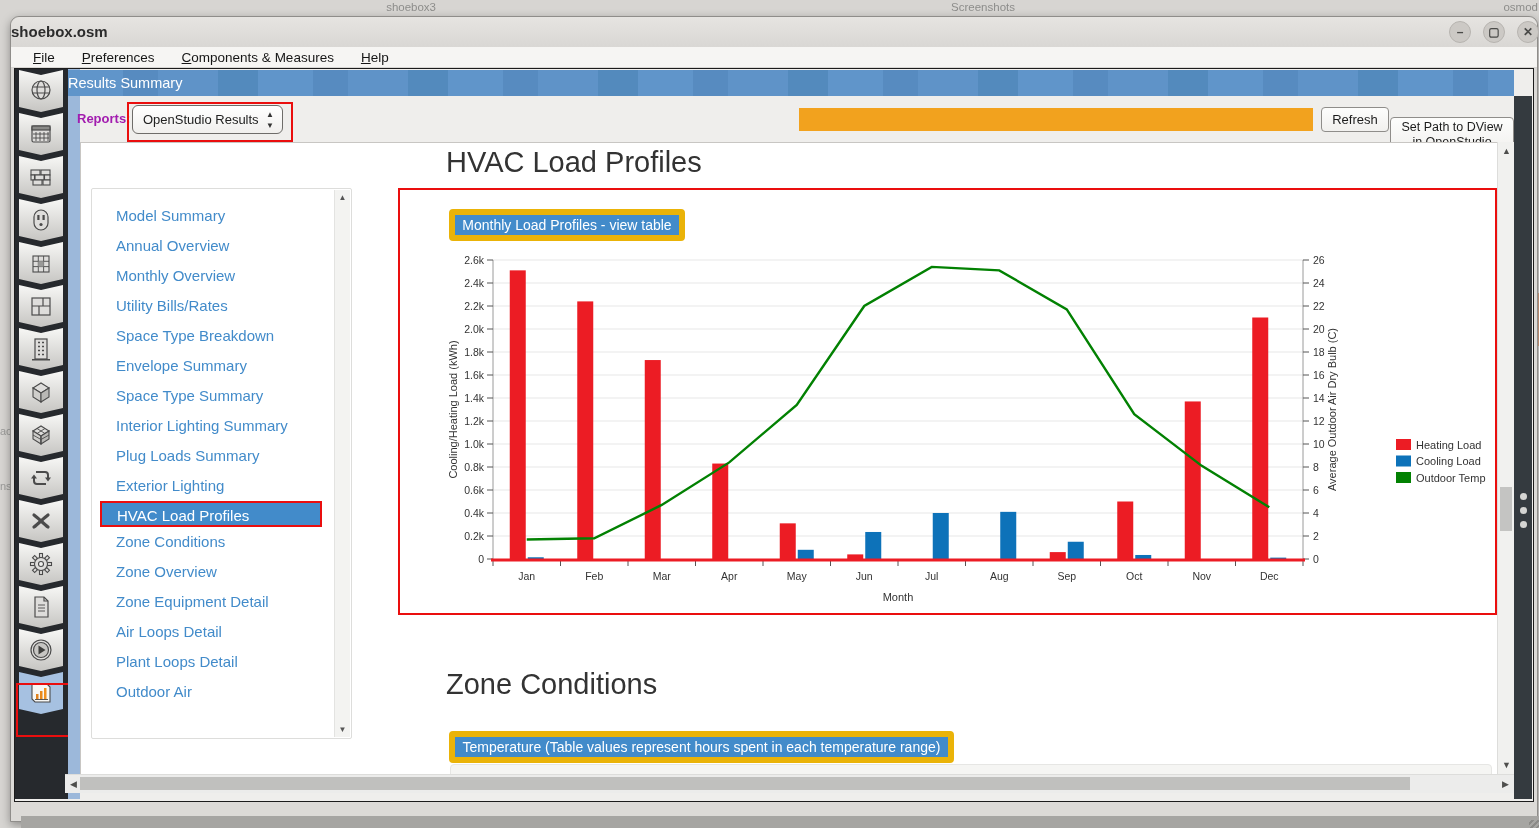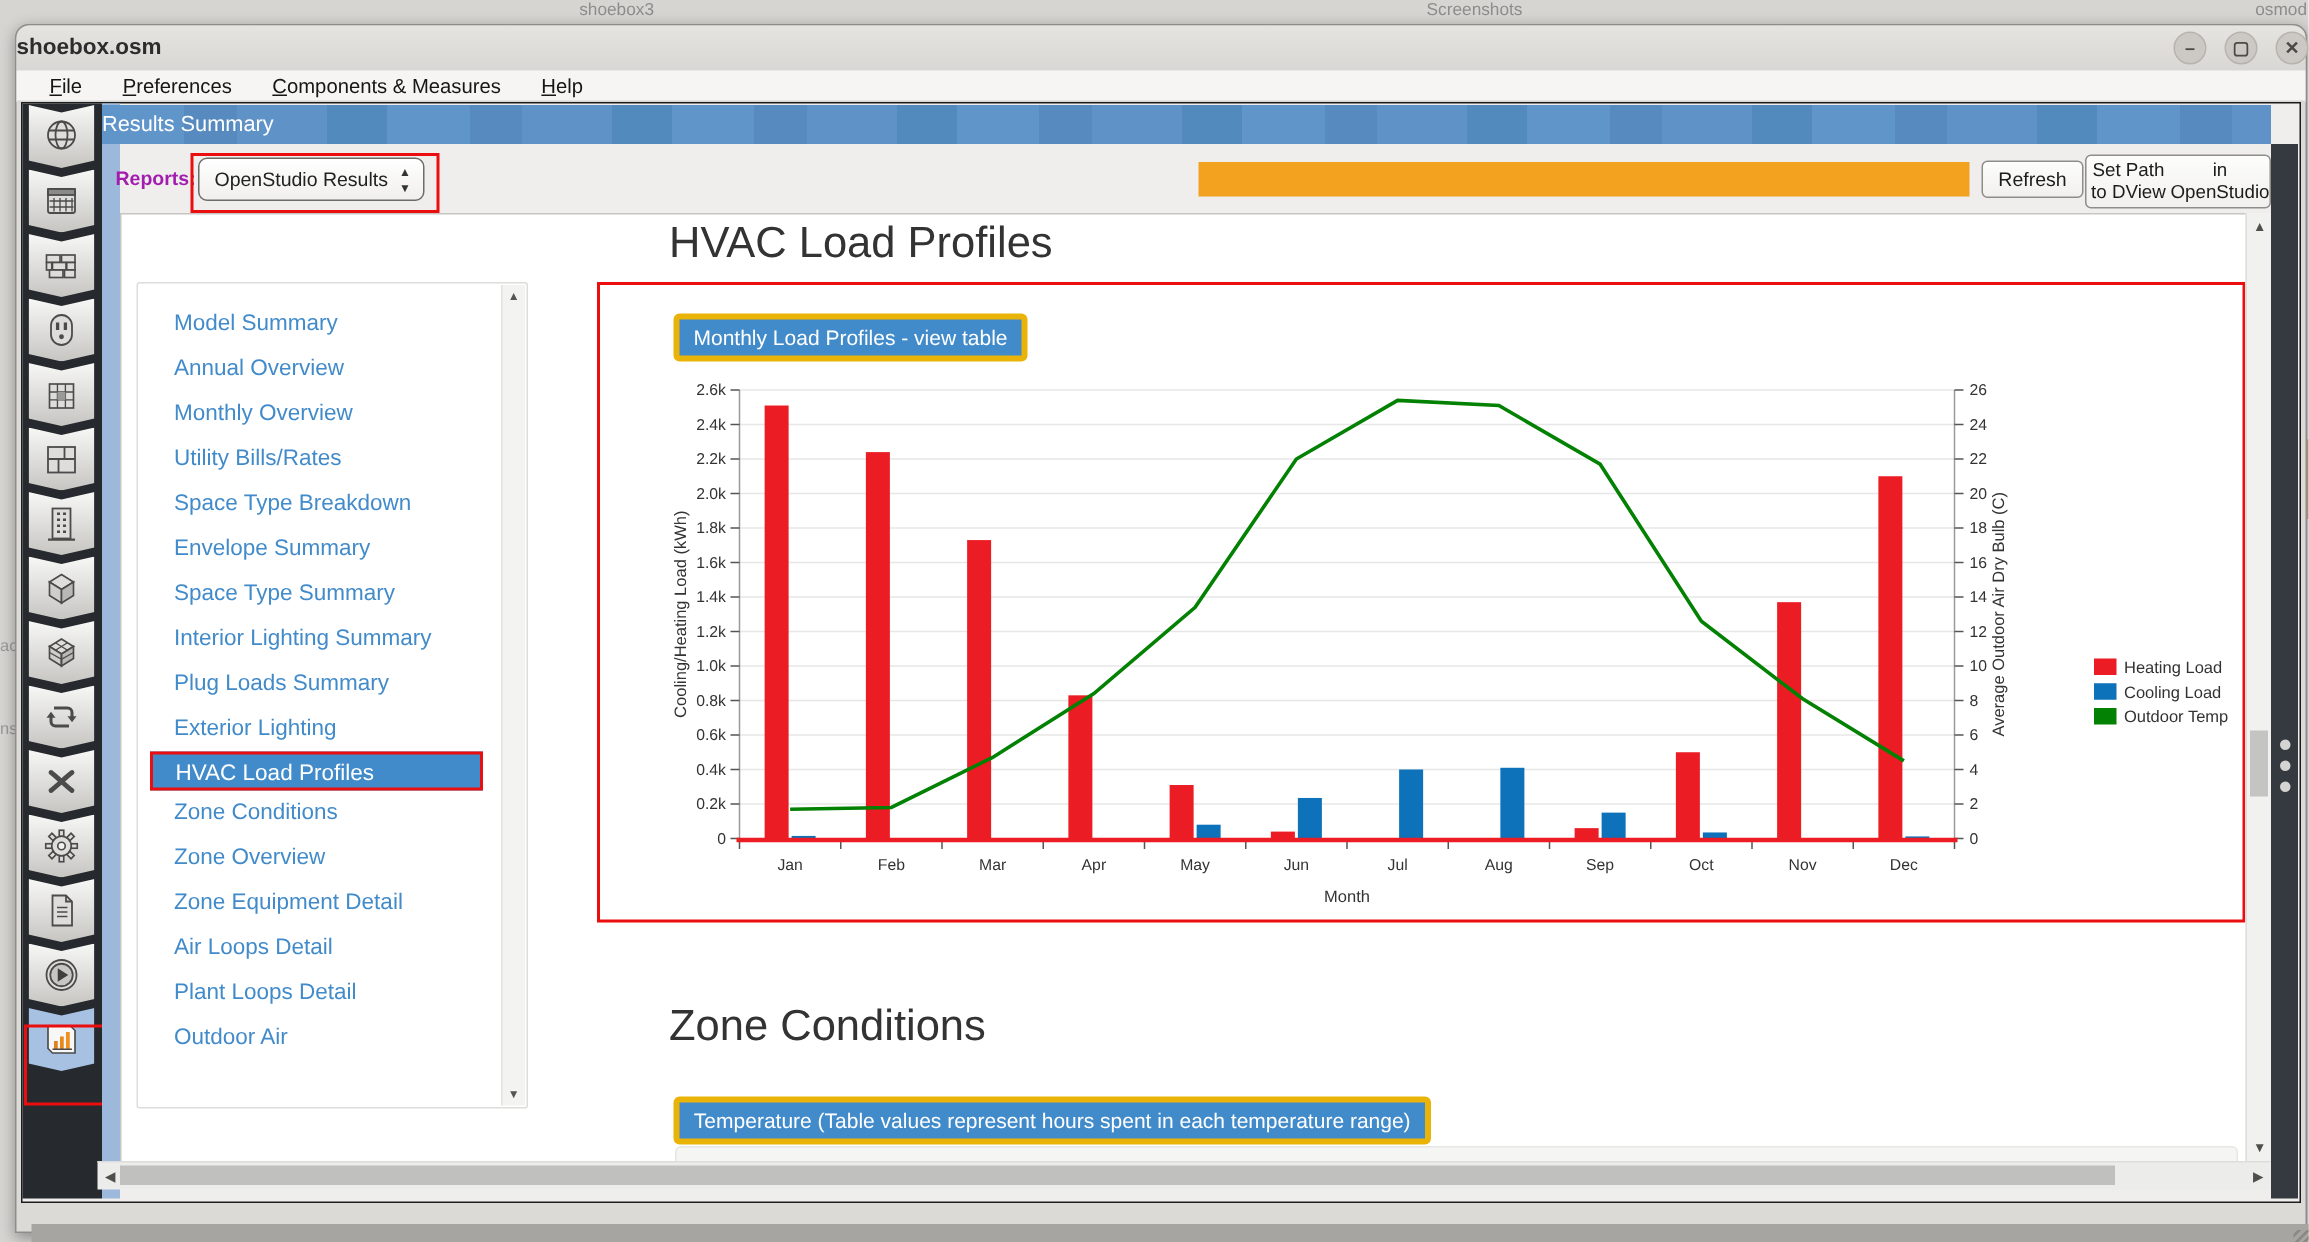--- a/index.html
+++ b/index.html
@@ -47,21 +47,21 @@
   .spin{position:absolute;right:8px;top:3px;font-size:8px;color:#333;line-height:11px;text-align:center}
   .redbox{position:absolute;border:2px solid #ea0e0e;pointer-events:none}
   #progress{position:absolute;left:784px;top:39px;width:514px;height:23px;background:#f2a21e}
   .gbtn{position:absolute;background:linear-gradient(#fdfdfc,#f1f0ee);border:1px solid #8f8d8a;
        border-radius:4px;font-size:13px;color:#1c1c1c;display:flex;align-items:center;
        justify-content:center;text-align:center;box-sizing:border-box;cursor:pointer}
   
   #webview{position:absolute;left:65px;top:73px;width:1417px;height:632px;background:#fff;
        border-top:1px solid #c8c6c3;border-left:1px solid #c8c6c3;box-sizing:border-box;overflow:hidden}
   .h1{position:absolute;font-size:29px;color:#333}
-  .bs-btn{position:absolute;background:#428bca;border:4px solid #eab308;border-radius:4px;
+  .bs-btn{position:absolute;background:#428bca;border:6px solid #eab308;border-radius:4px;
        color:#fff;font-size:14px;display:flex;align-items:center;justify-content:center;
        box-sizing:border-box;cursor:pointer;white-space:nowrap}
   #chart-frame{position:absolute;left:317px;top:45px;width:1099px;height:427px;
        border:2px solid #ea0e0e;box-sizing:border-box;pointer-events:none}
   #nav-panel{position:absolute;left:10px;top:45px;width:261px;height:551px;background:#fff;
        border:1px solid #dddddb;border-radius:2px;box-sizing:border-box;padding-top:12px;overflow:hidden}
   .nav-item{height:30px;line-height:30px;padding-left:24px;font-size:15px;color:#428bca;cursor:pointer}
   .nav-item.selected{background:#428bca;color:#fff;border:2px solid #ea0e0e;height:26px;
        line-height:26px;width:222px;margin-left:8px;padding-left:15px;box-sizing:border-box}
   .panel-scroll{position:absolute;right:1px;top:1px;bottom:1px;width:15px;background:#f3f3f1;
@@ -275,21 +275,21 @@
     </div>
 
     <span id="reports-label">Reports:</span>
     <div id="reports-select">
       <span>OpenStudio Results</span>
       <span class="spin">▲<br>▼</span>
     </div>
     <div class="redbox" style="left:112px;top:33px;width:162px;height:36px"></div>
     <div id="progress"></div>
     <div class="gbtn" style="left:1306px;top:38px;width:68px;height:25px">Refresh</div>
-    <div class="gbtn" style="left:1375px;top:34px;width:124px;height:36px;font-size:12.5px;flex-direction:row;line-height:15px">
+    <div class="gbtn" style="left:1375px;top:48px;width:124px;height:36px;font-size:12.5px;flex-direction:column;line-height:15px">
       <span>Set Path to DView</span>
       <span>in OpenStudio</span>
     </div>
 
     <div id="webview">
       <div class="h1" style="left:365px;top:3px">HVAC Load Profiles</div>
       <div id="chart-frame"></div>
 
       <div id="nav-panel">
         <div id="report-nav">

